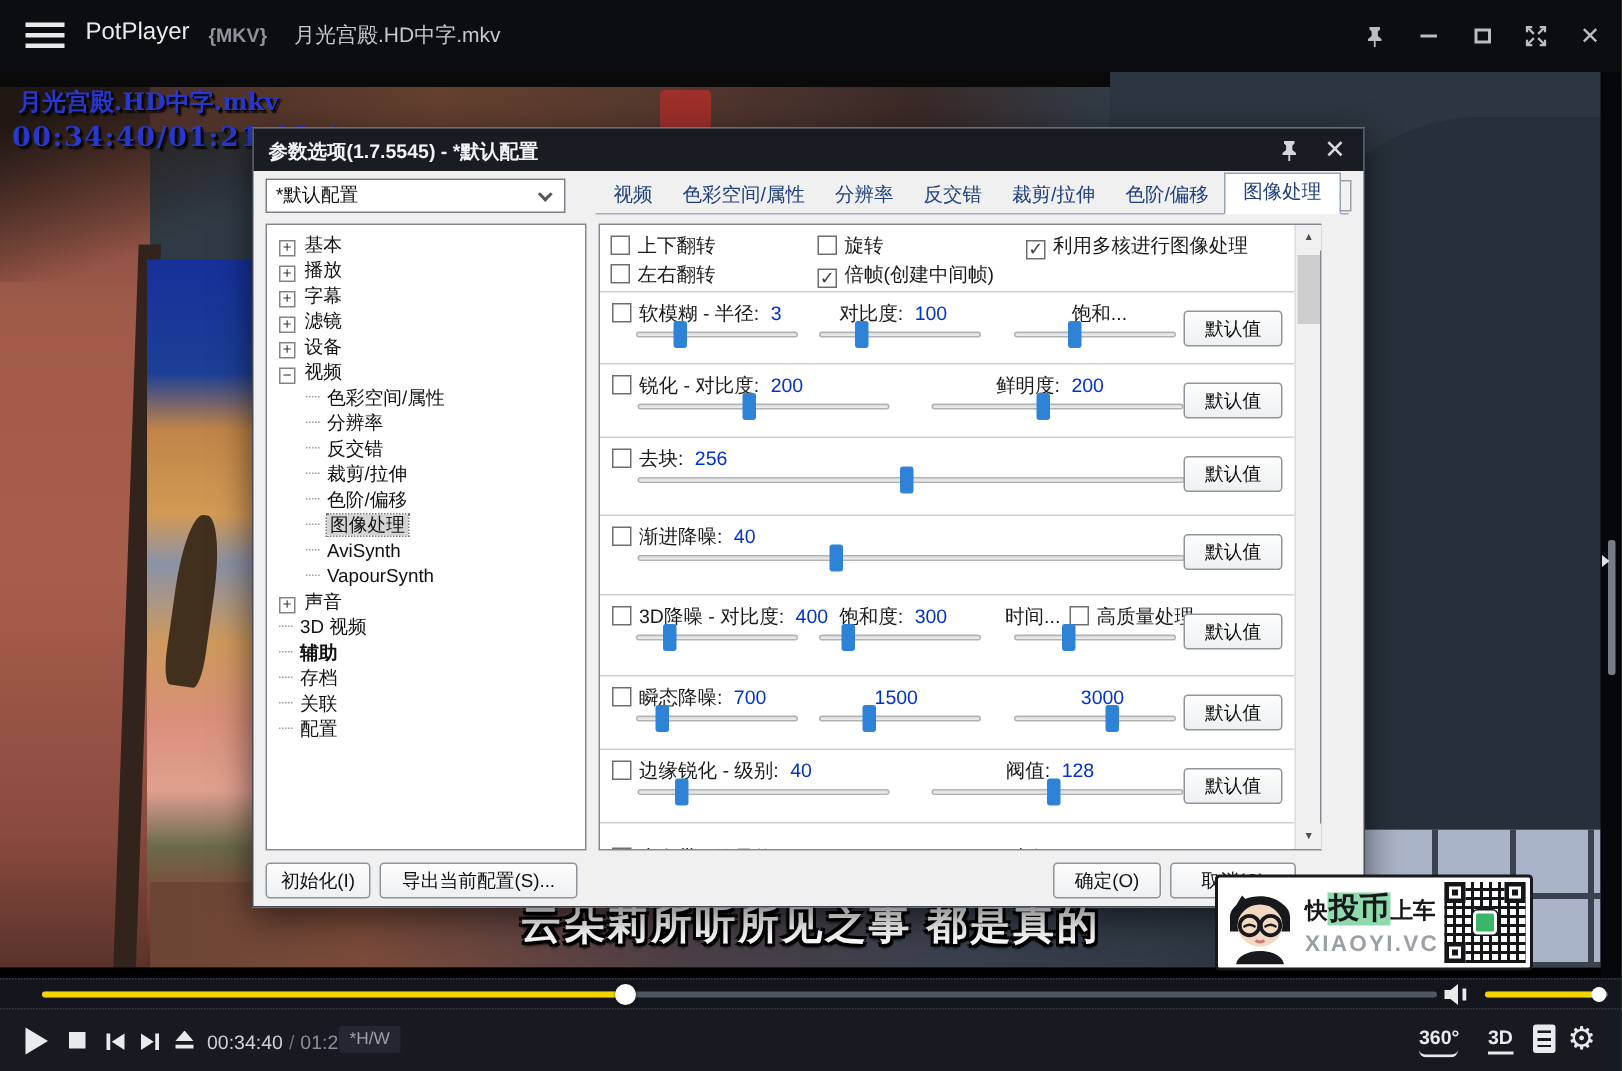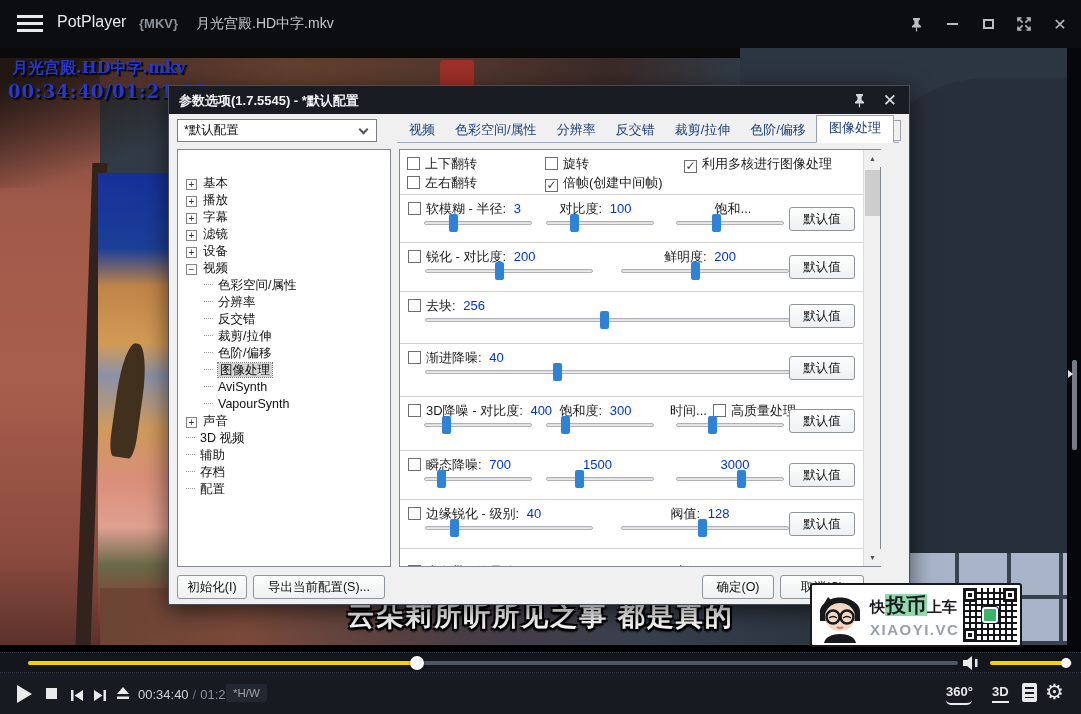--- a/index.html
+++ b/index.html
@@ -227,38 +227,39 @@
         <span class="tab">色阶/偏移</span>
         <span class="tab active">图像处理</span>
       </div>
     <div class="tab-base"></div>
     <div class="tab-arrows">
       <span class="tab-arrow">◄</span>
       <span class="tab-arrow">►</span>
     </div>
 
     <div class="tree">
-        <div class="tree-row" style="padding-left: 8px; margin-top: 20px;"><span class="expander">+</span><span class="tree-label">基本</span></div>
+        <div class="tree-row" style="padding-left: 8px;"><span class="expander">+</span><span class="tree-label">基本</span></div>
         <div class="tree-row" style="padding-left: 8px;"><span class="expander">+</span><span class="tree-label">播放</span></div>
         <div class="tree-row" style="padding-left: 8px;"><span class="expander">+</span><span class="tree-label">字幕</span></div>
         <div class="tree-row" style="padding-left: 8px;"><span class="expander">+</span><span class="tree-label">滤镜</span></div>
         <div class="tree-row" style="padding-left: 8px;"><span class="expander">+</span><span class="tree-label">设备</span></div>
         <div class="tree-row" style="padding-left: 8px;"><span class="expander">−</span><span class="tree-label">视频</span></div>
         <div class="tree-row" style="padding-left: 26px;"><span class="dash"></span><span class="tree-label">色彩空间/属性</span></div>
         <div class="tree-row" style="padding-left: 26px;"><span class="dash"></span><span class="tree-label">分辨率</span></div>
         <div class="tree-row" style="padding-left: 26px;"><span class="dash"></span><span class="tree-label">反交错</span></div>
         <div class="tree-row" style="padding-left: 26px;"><span class="dash"></span><span class="tree-label">裁剪/拉伸</span></div>
         <div class="tree-row" style="padding-left: 26px;"><span class="dash"></span><span class="tree-label">色阶/偏移</span></div>
         <div class="tree-row sel" style="padding-left: 26px;"><span class="dash"></span><span class="tree-label">图像处理</span></div>
         <div class="tree-row" style="padding-left: 26px;"><span class="dash"></span><span class="tree-label">AviSynth</span></div>
         <div class="tree-row" style="padding-left: 26px;"><span class="dash"></span><span class="tree-label">VapourSynth</span></div>
         <div class="tree-row" style="padding-left: 8px;"><span class="expander">+</span><span class="tree-label">声音</span></div>
         <div class="tree-row" style="padding-left: 8px;"><span class="dash"></span><span class="tree-label">3D 视频</span></div>
-        <div class="tree-row" style="padding-left: 8px;"><span class="dash"></span><span class="tree-label">辅助</span></div>
+        <div class="tree-row" style="padding-left: 8px; font-weight: bold;"><span class="dash"></span><span class="tree-label">辅助</span></div>
         <div class="tree-row" style="padding-left: 8px;"><span class="dash"></span><span class="tree-label">存档</span></div>
+        <div class="tree-row" style="padding-left: 8px;"><span class="dash"></span><span class="tree-label">关联</span></div>
         <div class="tree-row" style="padding-left: 8px;"><span class="dash"></span><span class="tree-label">配置</span></div>
       </div>
 
     <div class="panel">
       <div class="panel-content">
         <div class="chk-area">
             <div class="chk-col c0">
               <label class="chk"><span class="box"></span><span class="chk-lab">上下翻转</span></label>
               <label class="chk"><span class="box"></span><span class="chk-lab">左右翻转</span></label>
             </div>

